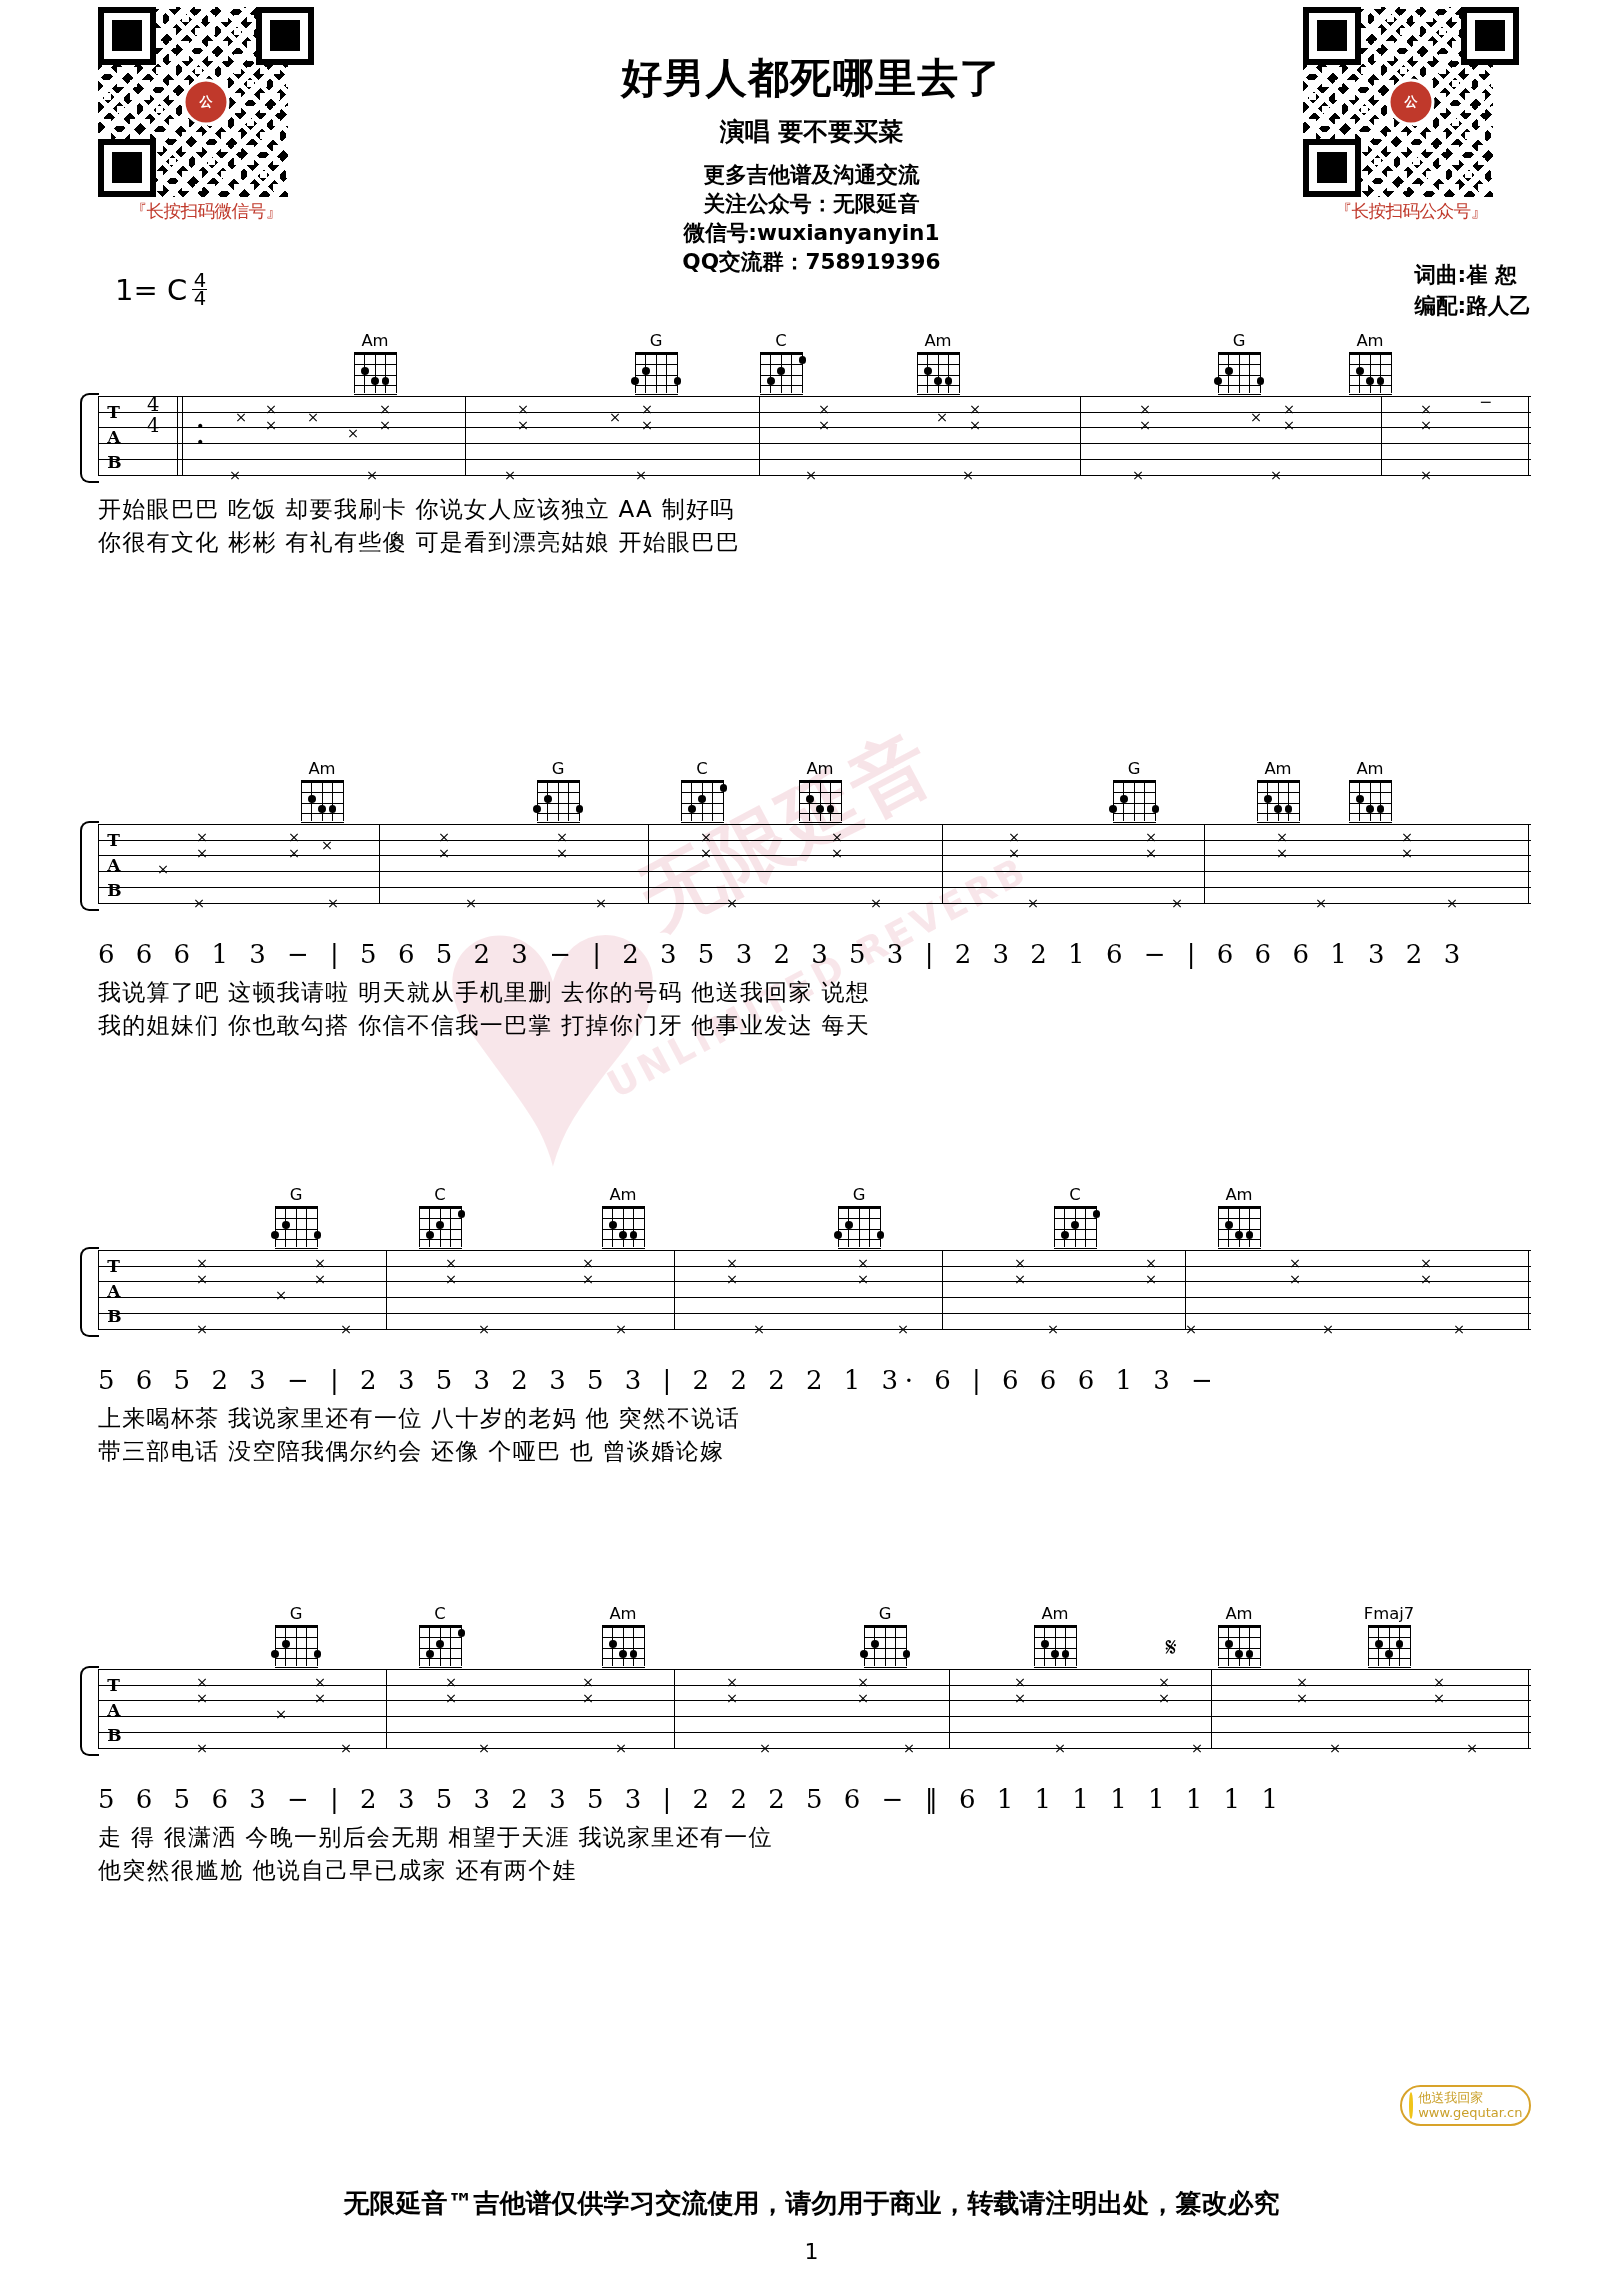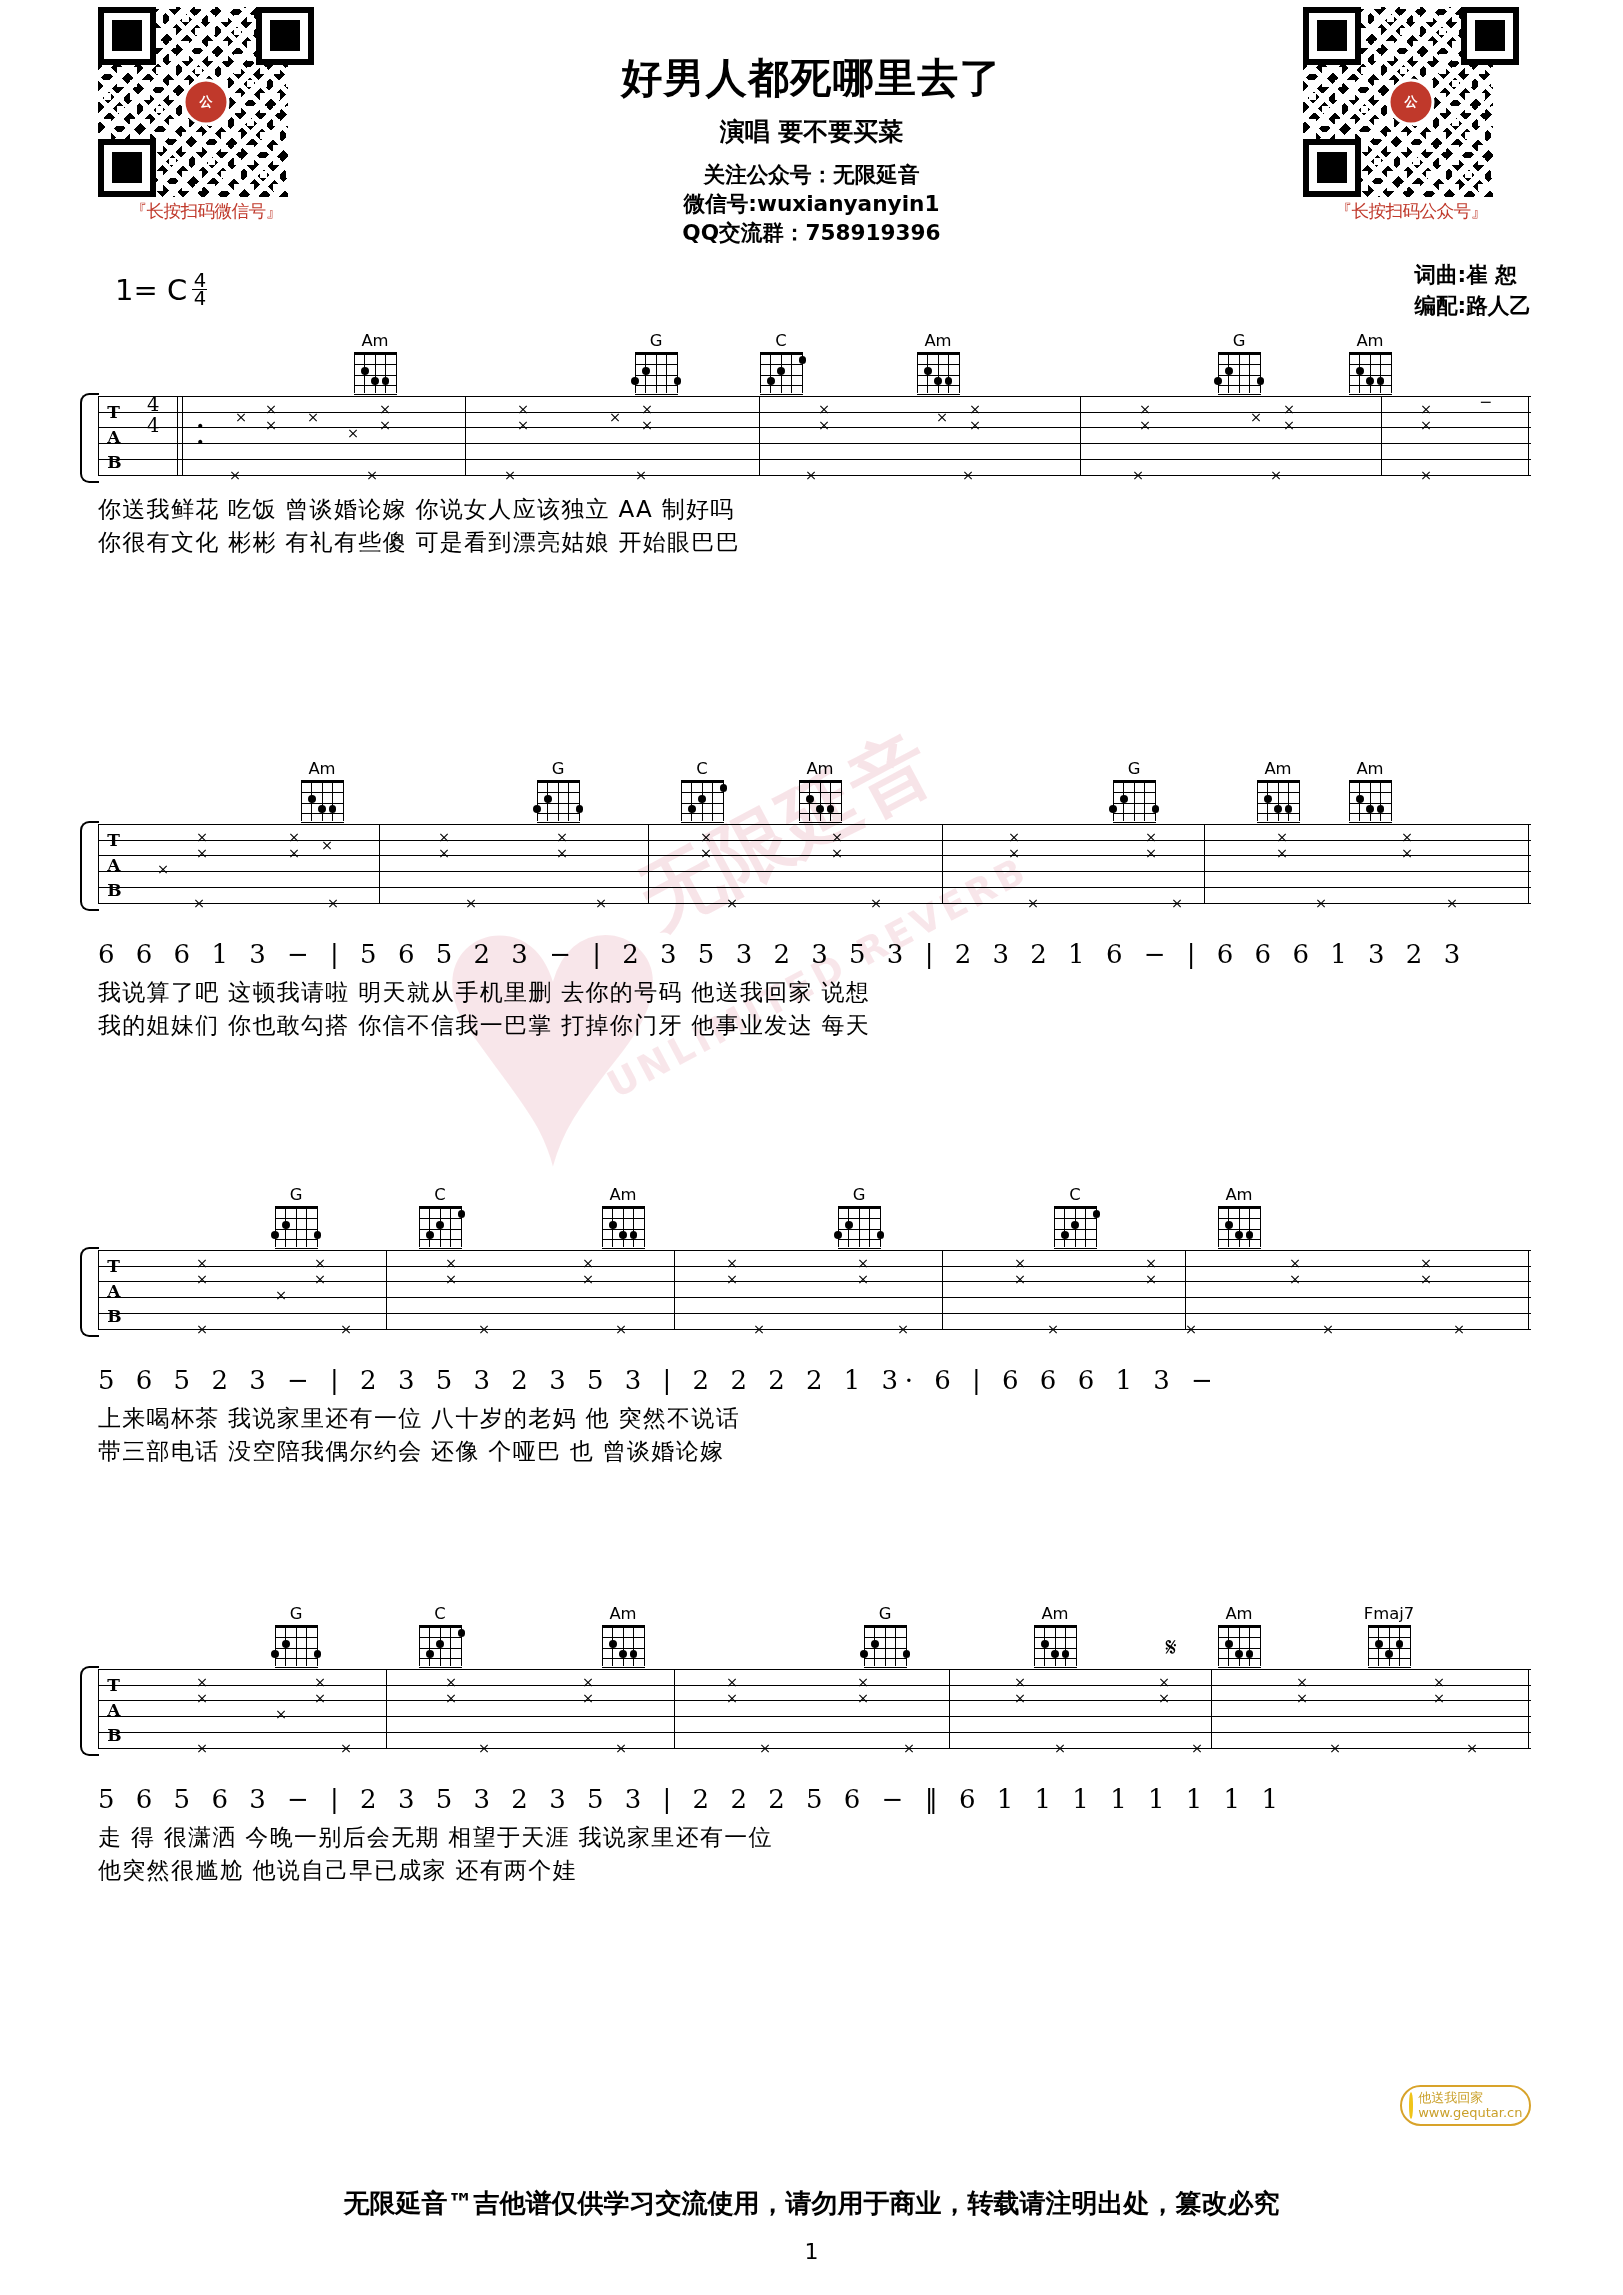--- a/index.html
+++ b/index.html
@@ -184,20 +184,21 @@
         <div class="finder f-tr"></div>
         <div class="finder f-bl"></div>
       <div class="qr-logo">公</div>
     </div>
     <div class="caption">『长按扫码公众号』</div>
   </div>
 
   <div class="title">好男人都死哪里去了</div>
   <div class="subtitle">演唱 要不要买菜</div>
   <div class="promo">
+    <div>更多吉他谱及沟通交流</div>
     <div>关注公众号：无限延音</div>
     <div>微信号:wuxianyanyin1</div>
     <div>QQ交流群：758919396</div>
   </div>
 
   <div class="key">
     <span>1= C</span>
     <span class="frac">
       <span class="num">4</span>
       <span>4</span>
@@ -371,21 +372,21 @@
       <div class="xmark" style="left:268px;top:71px;">×</div>
       <div class="xmark" style="left:406px;top:71px;">×</div>
       <div class="xmark" style="left:537px;top:71px;">×</div>
       <div class="xmark" style="left:707px;top:71px;">×</div>
       <div class="xmark" style="left:864px;top:71px;">×</div>
       <div class="xmark" style="left:1034px;top:71px;">×</div>
       <div class="xmark" style="left:1172px;top:71px;">×</div>
       <div class="xmark" style="left:1322px;top:71px;">×</div>
     </div>
 
-    <div class="lyr">你送我鲜花   吃饭   曾谈婚论嫁      你说女人应该独立  AA   制好吗</div>
+    <div class="lyr">开始眼巴巴   吃饭   却要我刷卡      你说女人应该独立  AA   制好吗</div>
     <div class="lyr">你很有文化   彬彬   有礼有些傻      可是看到漂亮姑娘   开始眼巴巴</div>
   </div>
 
   <div class="system" style="top:759px;">
     <div class="chords">
       <div class="chord" style="left:196px;">
         <div class="cname">Am</div>
         <div class="grid">
             <div class="v" style="left:0"></div>
             <div class="v" style="left:10.5px"></div>

